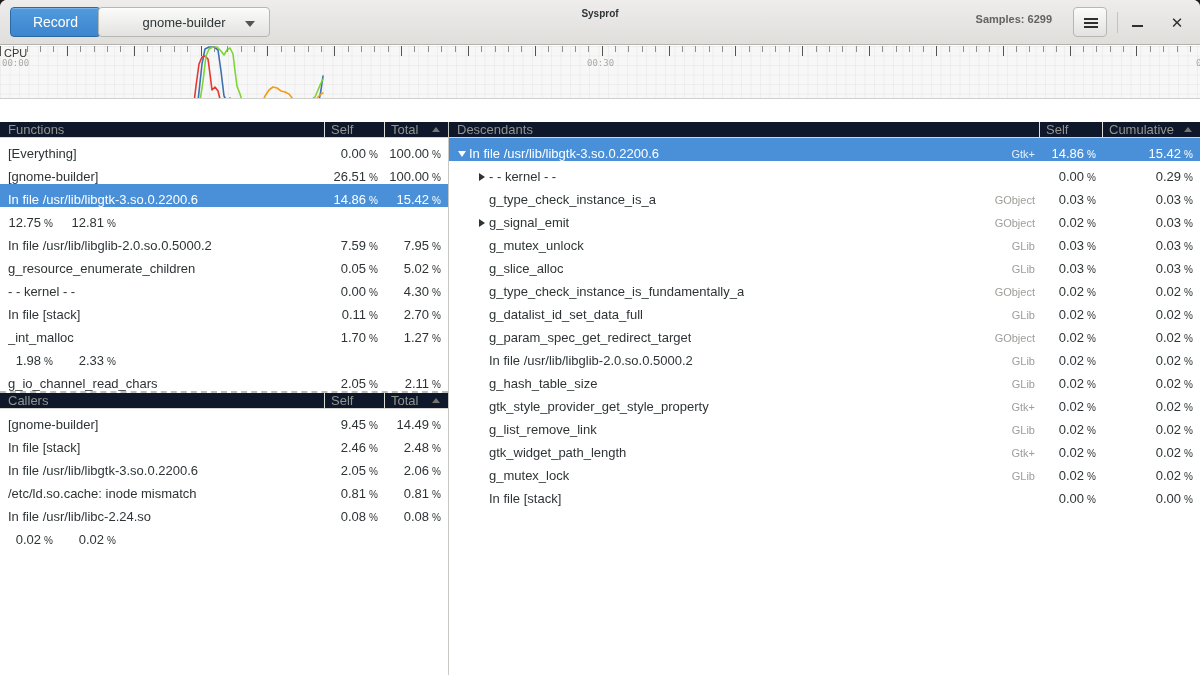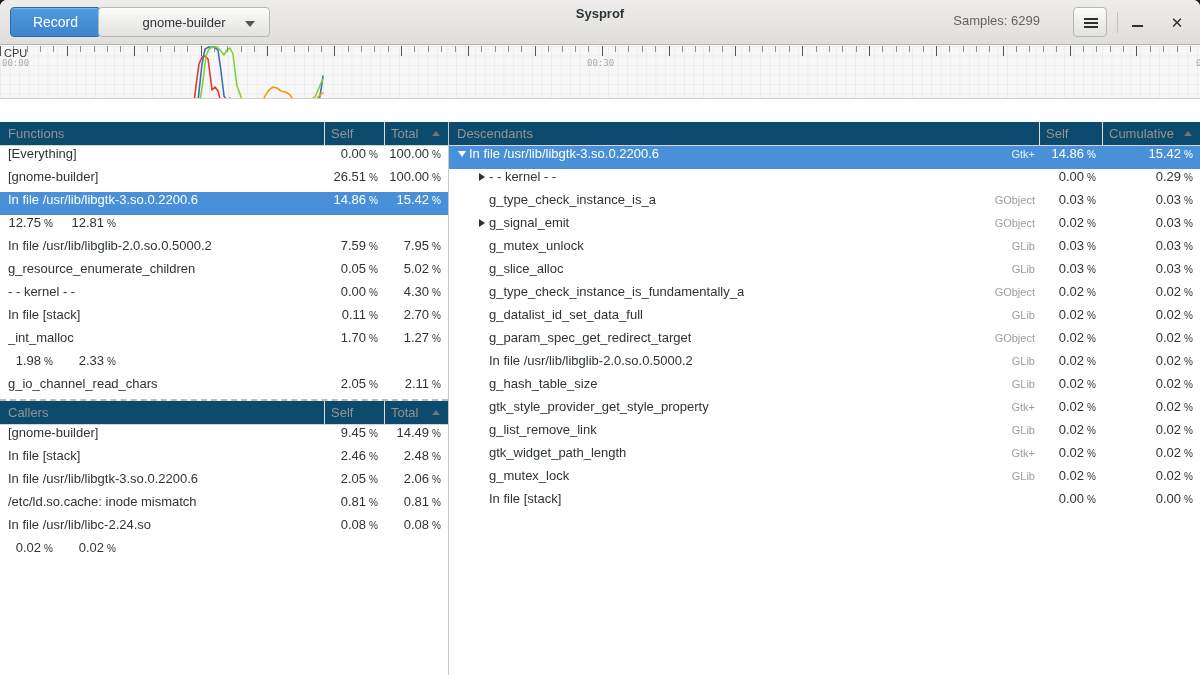--- a/index.html
+++ b/index.html
@@ -19,23 +19,23 @@
   .record-btn { position:absolute; left:10px; top:7px; width:91px; height:30px;
                 color:#ffffff; border:1px solid #2a68a6;
                 background:linear-gradient(to bottom,#509add,#3d85cd);
                 box-shadow:0 1px rgba(255,255,255,.25) inset; }
   .proc-btn { position:absolute; left:98px; top:7px; width:172px; height:30px;
               display:flex; align-items:center; justify-content:center; font-size:13px; }
   .proc-btn .chev { position:absolute; right:14px; top:13px; width:0; height:0;
                     border-left:5px solid transparent; border-right:5px solid transparent;
                     border-top:6px solid #55554f; }
   .titlebox { position:absolute; left:400px; right:400px; top:5px; text-align:center; }
-  .title { font-size:13px; font-weight:bold; color:#2e3436; line-height:18px; }
+  .title { font-size:10px; font-weight:bold; color:#2e3436; line-height:18px; }
   .subtitle { font-size:11px; color:#8f8f8a; line-height:15px; }
-  .samples { position:absolute; right:160px; top:13px; font-size:13px; color:#636360; }
+  .samples { position:absolute; right:148px; top:13px; font-size:11px; color:#636360;font-weight:bold; }
   .menu-btn { position:absolute; left:1073px; top:7px; width:34px; height:30px; }
   .hamburger { position:absolute; left:10px; top:10px; width:14px; height:10px; }
   .hamburger i { display:block; height:2px; background:#2f2f2c; margin-bottom:2px; }
   .hb-sep { position:absolute; left:1117px; top:12px; width:1px; height:21px; background:#c3c2be; }
   .win-btn { position:absolute; top:9px; width:28px; height:27px; background:transparent;
              border:none; cursor:pointer; }
   .min-btn { left:1123px; }
   .min-btn i { position:absolute; left:9px; top:16px; width:11px; height:2px; background:#2f2f2c; }
   .close-btn { left:1163px; font-size:15px; color:#2f2f2c; line-height:27px; }
 
@@ -52,31 +52,31 @@
   .cpu-label { position:absolute; left:4px; top:1px; font-size:11px; color:#33332f; }
   .time { position:absolute; top:12px; font-size:9px; color:#a9a9a5;
           font-family:"DejaVu Sans Mono",monospace; white-space:nowrap; }
 
   
   .panes { position:absolute; left:0; top:122px; width:1200px; bottom:0; background:#ffffff; }
   .left-pane  { position:absolute; left:0; top:0; width:448px; bottom:0; }
   .pane-divider { position:absolute; left:448px; top:0; width:1px; bottom:0; background:#c9c9c5; cursor:col-resize; }
   .right-pane { position:absolute; left:449px; top:0; width:751px; bottom:0; }
 
-  .thead { display:flex; height:24px; background:#0c4a6e; border-bottom:1px solid #d5d5d1;
+  .thead { display:flex; height:16px; background:#0f172a; border-bottom:1px solid #d5d5d1;
            font-size:13px; color:#92958f; }
   .thead .hc { display:flex; align-items:center; padding:0 6px; border-right:1px solid #dededa;
                cursor:pointer; overflow:hidden; white-space:nowrap; }
   .thead .hc:last-child { border-right:none; }
   .hc.grow { flex:1; padding-left:8px; }
   .sort-asc { width:0; height:0; margin-left:auto; margin-right:2px;
               border-left:4px solid transparent; border-right:4px solid transparent;
               border-bottom:5px solid #73756f; }
 
-  .row { display:flex; height:23px; align-items:flex-start; font-size:13px; color:#2e3436;
+  .row { display:flex; height:23px; align-items:flex-end; font-size:13px; color:#2e3436;
          cursor:default; white-space:nowrap; }
   .row.selected { background:#4a90d9; color:#ffffff; }
   .cell.name { flex:1; padding-left:8px; overflow:hidden; display:flex; align-items:center; }
   .cell.num  { text-align:right; padding-right:7px; }
   .pct { font-size:10px; margin-left:3px; }
   .lw-self { width:60px; } .lw-total { width:63px; }
   .rw-self { width:63px; } .rw-cum { width:97px; }
 
   .paned-handle { height:2px; border-top:2px dashed #bdbdb9; cursor:row-resize; }
 

